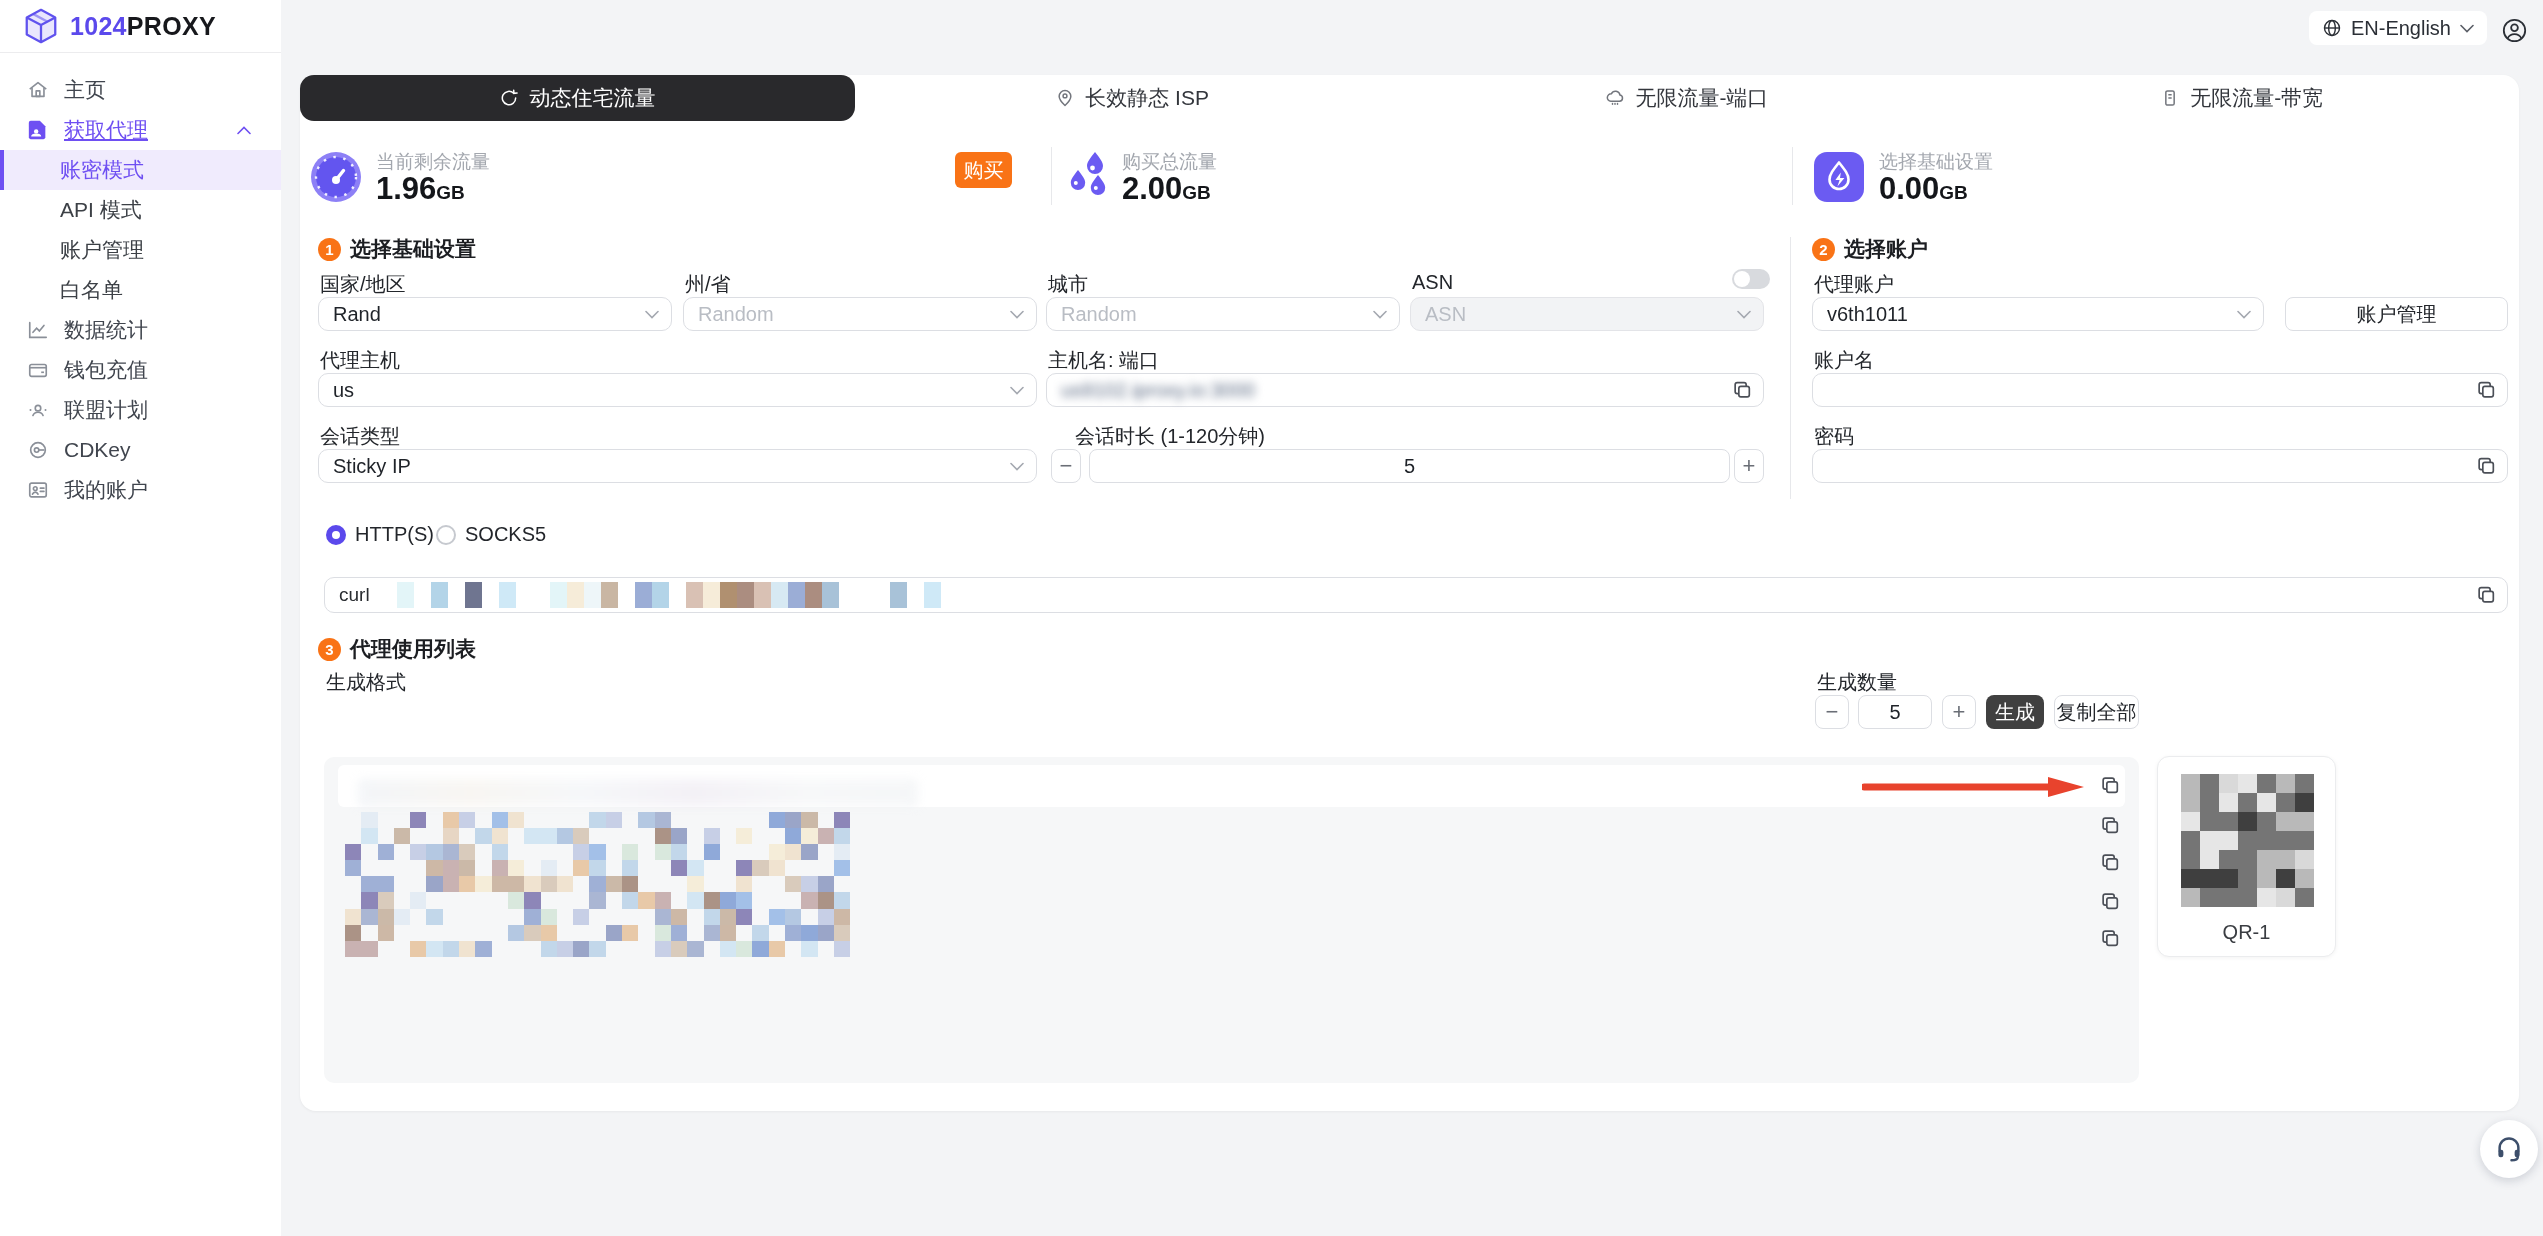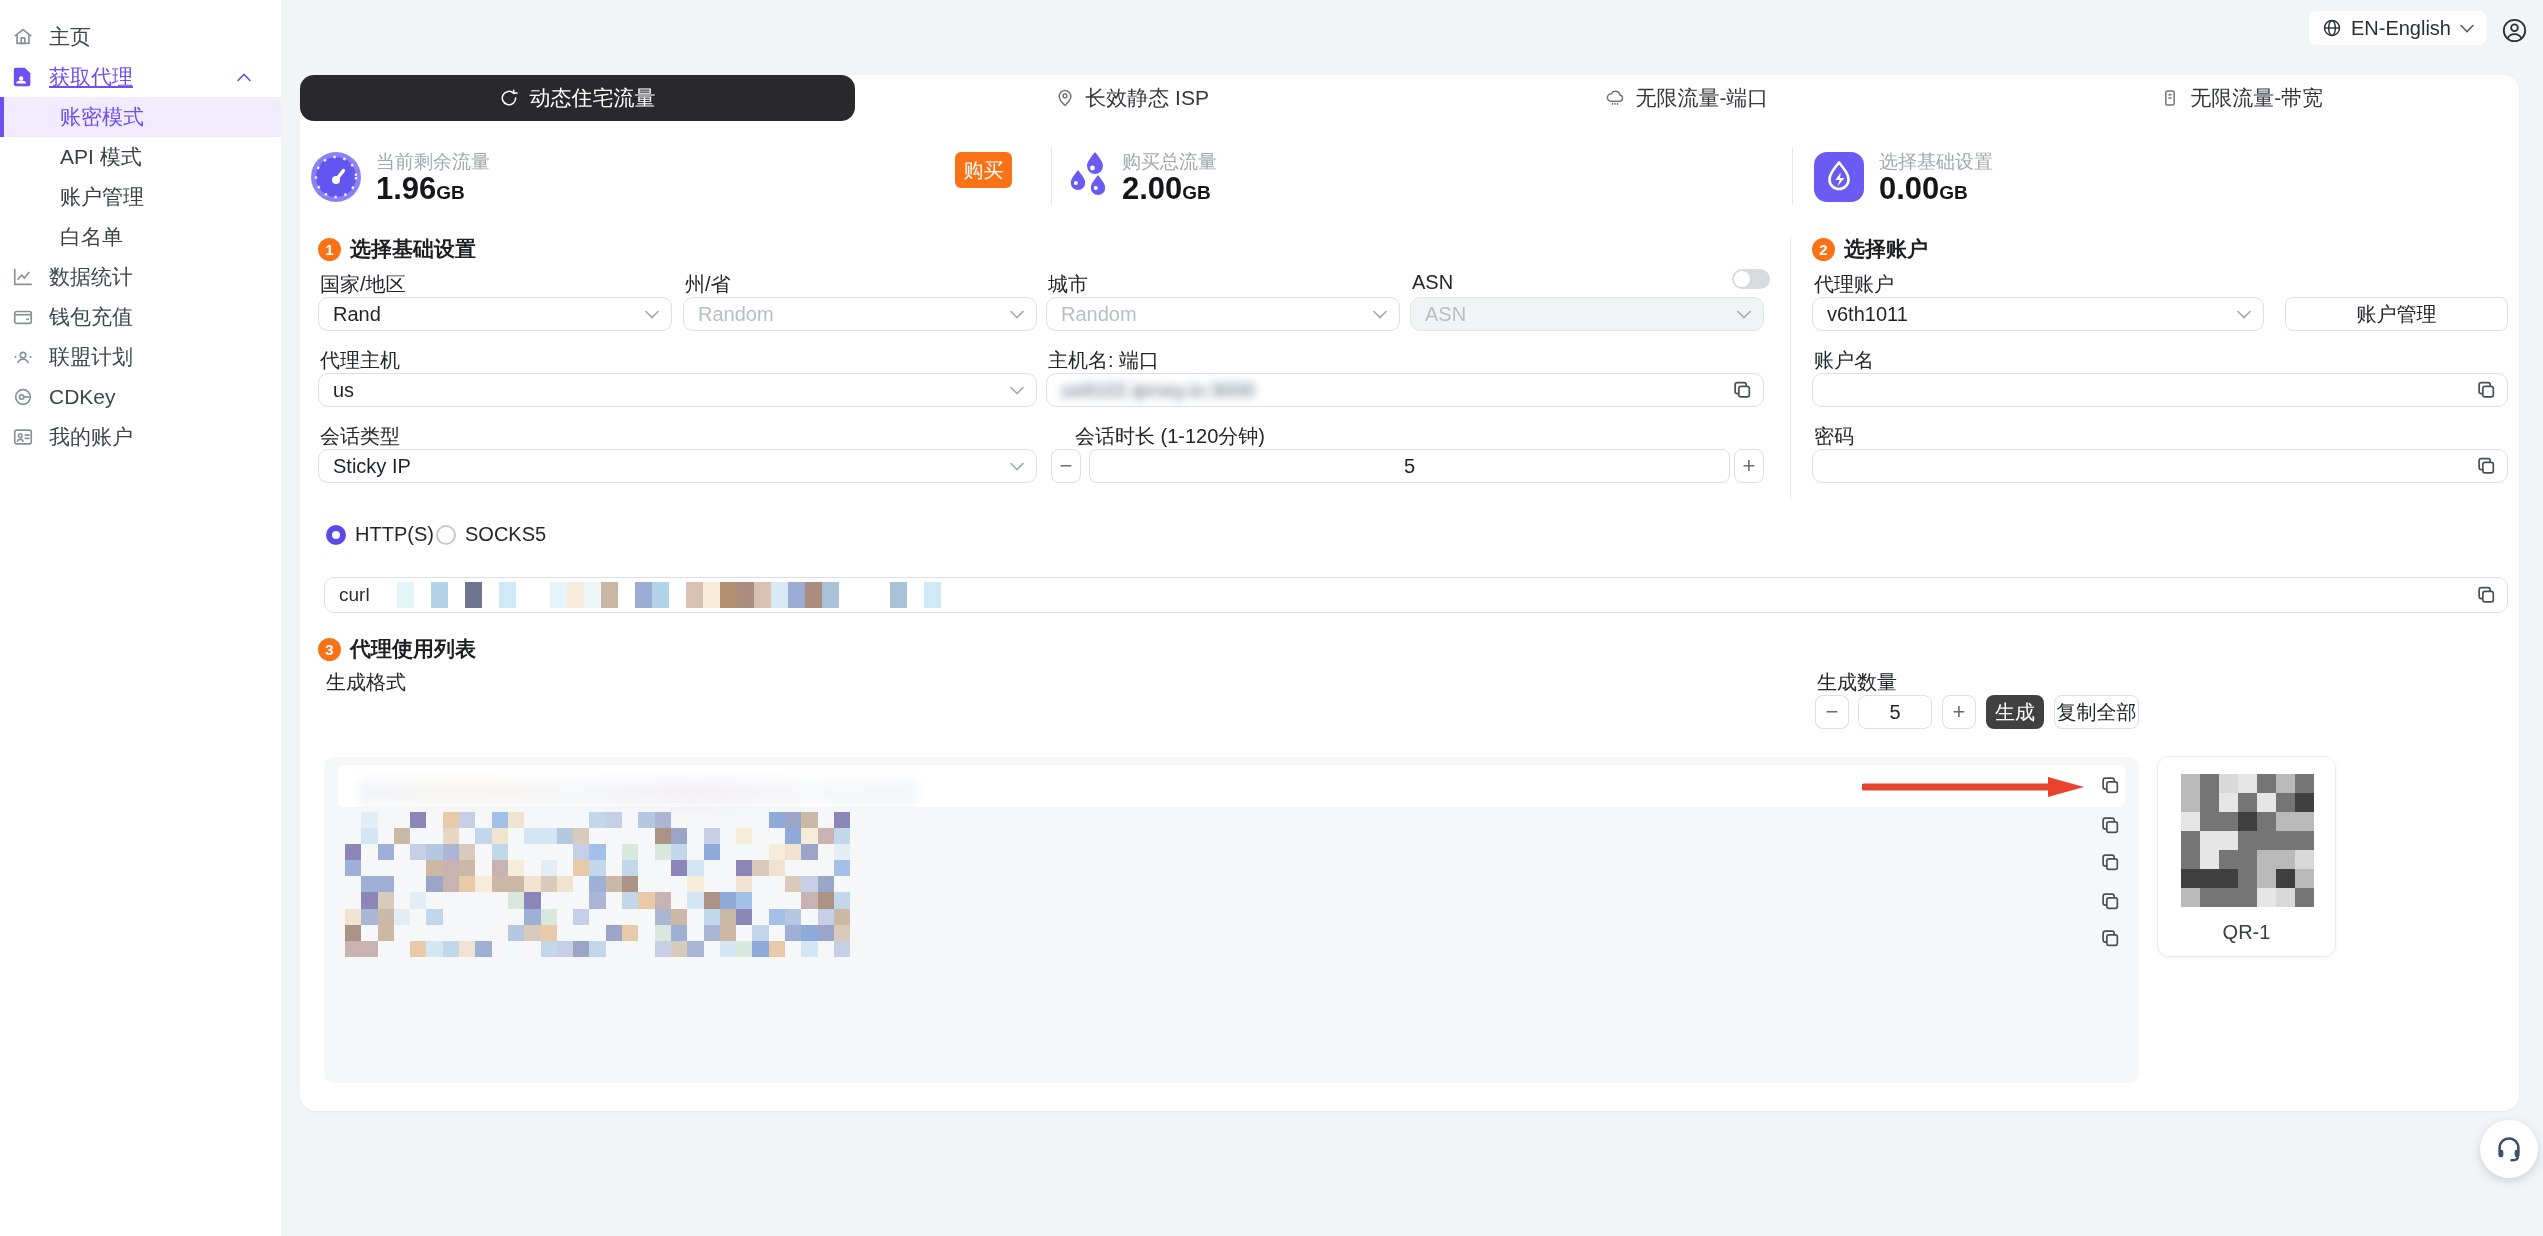--- a/index.html
+++ b/index.html
@@ -5,21 +5,21 @@
   * { margin:0; padding:0; box-sizing:border-box; }
   body { font-family:"Liberation Sans","DejaVu Sans",sans-serif; background:#e9eaee; }
   .screen { position:relative; width:2543px; height:1236px; background:#f3f4f6; overflow:hidden; }
 
   
   .sidebar { position:absolute; left:0; top:0; width:281px; height:1236px; background:#ffffff; }
   .logo { height:53px; display:flex; align-items:center; gap:10px; padding-left:22px; border-bottom:1px solid #ececee; }
   .logo-text { font-size:25px; font-weight:bold; letter-spacing:.3px; color:#17181c; }
   .logo-text .n { color:#5b49ec; }
   .menu { padding-top:17px; }
-  .side-item { height:40px; display:flex; align-items:center; gap:15px; padding:0 18px 0 12px; font-size:21px; color:#40454e; cursor:pointer; position:relative; }
+  .side-item { height:40px; display:flex; align-items:center; gap:15px; padding:0 18px 0 27px; font-size:21px; color:#40454e; cursor:pointer; position:relative; }
   .side-item .sic { color:#8a8f98; display:flex; }
   .side-item.active, .side-item.active .sic { color:#6e4ff2;text-decoration:underline; }
   .side-item .caret { position:absolute; right:30px; color:#6e4ff2; display:flex; }
   .side-sub { height:40px; display:flex; align-items:center; padding-left:60px; font-size:21px; color:#3c4046; cursor:pointer; }
   .side-sub.active { background:#f0ebfd; color:#6e4ff2; border-left:4px solid #6e4ff2; padding-left:56px; }
 
   
   .lang-pill { position:absolute; top:11px; right:56px; height:34px; background:#fff; border-radius:8px; display:flex; align-items:center; gap:9px; padding:0 13px; font-size:20px; color:#2b2f36; cursor:pointer; }
   .lang-pill .chev { display:flex; color:#5a5e66; }
   .gic { display:flex; color:#2b2f36; }
@@ -80,20 +80,30 @@
   .headset-btn { position:absolute; left:2480px; top:1120px; width:58px; height:58px; border-radius:50%; background:#fff; box-shadow:0 3px 10px rgba(40,50,80,.18); display:flex; align-items:center; justify-content:center; color:#3d4f6b; cursor:pointer; }
 
   .mosaic { position:absolute; }
 </style>
 </head>
 <body>
 
 <div class="screen">
 
   <aside class="sidebar">
+    <div class="logo">
+      <span style="display:flex">
+          <svg width="38" height="38" viewBox="0 0 40 40" fill="none" stroke="#6052ee" stroke-width="2.4" stroke-linejoin="round">
+            <path d="M20 3 35 11v18L20 37 5 29V11z" fill="#e9e6fd"></path>
+            <path d="M5 11l15 8 15-8M20 19v18"></path>
+            <path d="M12 7.5l15 8" opacity=".55"></path>
+          </svg>
+        </span>
+      <span class="logo-text"><span class="n">1024</span><span>PROXY</span></span>
+    </div>
     <nav class="menu">
       <div class="side-item">
         <span class="sic">
             <svg width="22" height="22" viewBox="0 0 24 24" fill="none" stroke="currentColor" stroke-width="1.8" stroke-linejoin="round">
               <path d="M3 11 12 4l9 7"></path>
               <path d="M5.5 9.5V19h13V9.5"></path>
               <rect x="10" y="13" width="4" height="6"></rect>
             </svg>
           </span>
         <span>主页</span>

